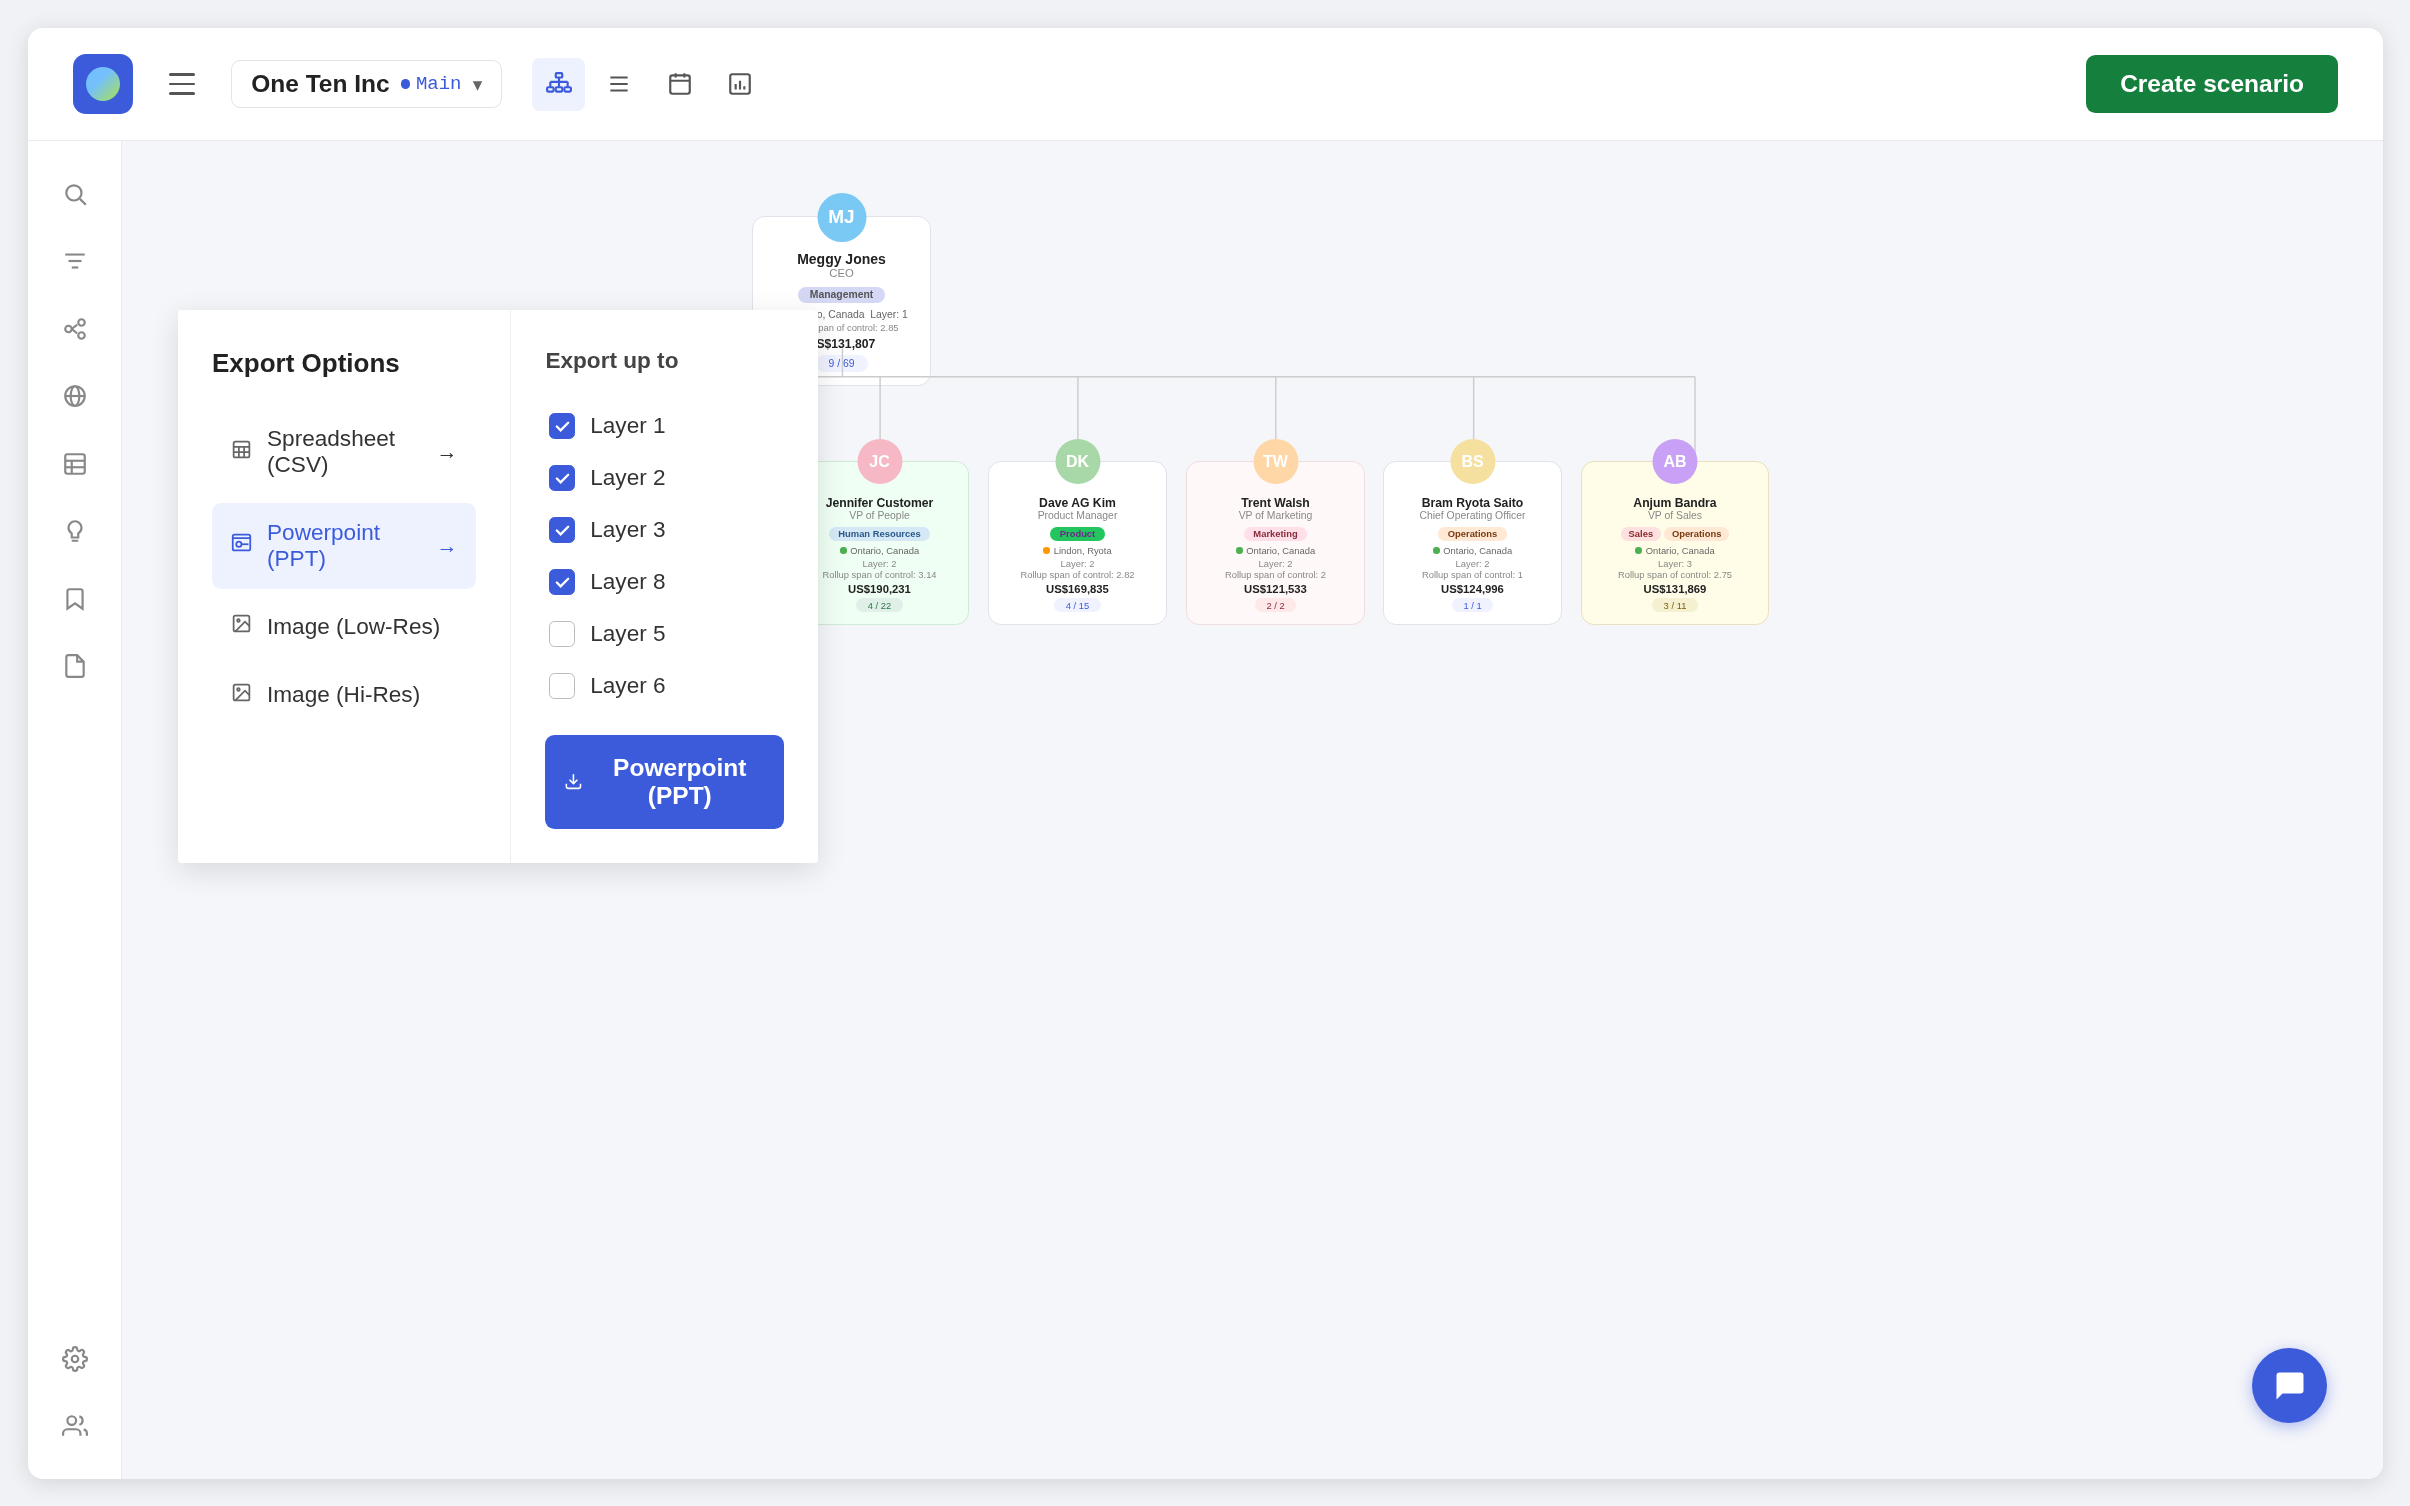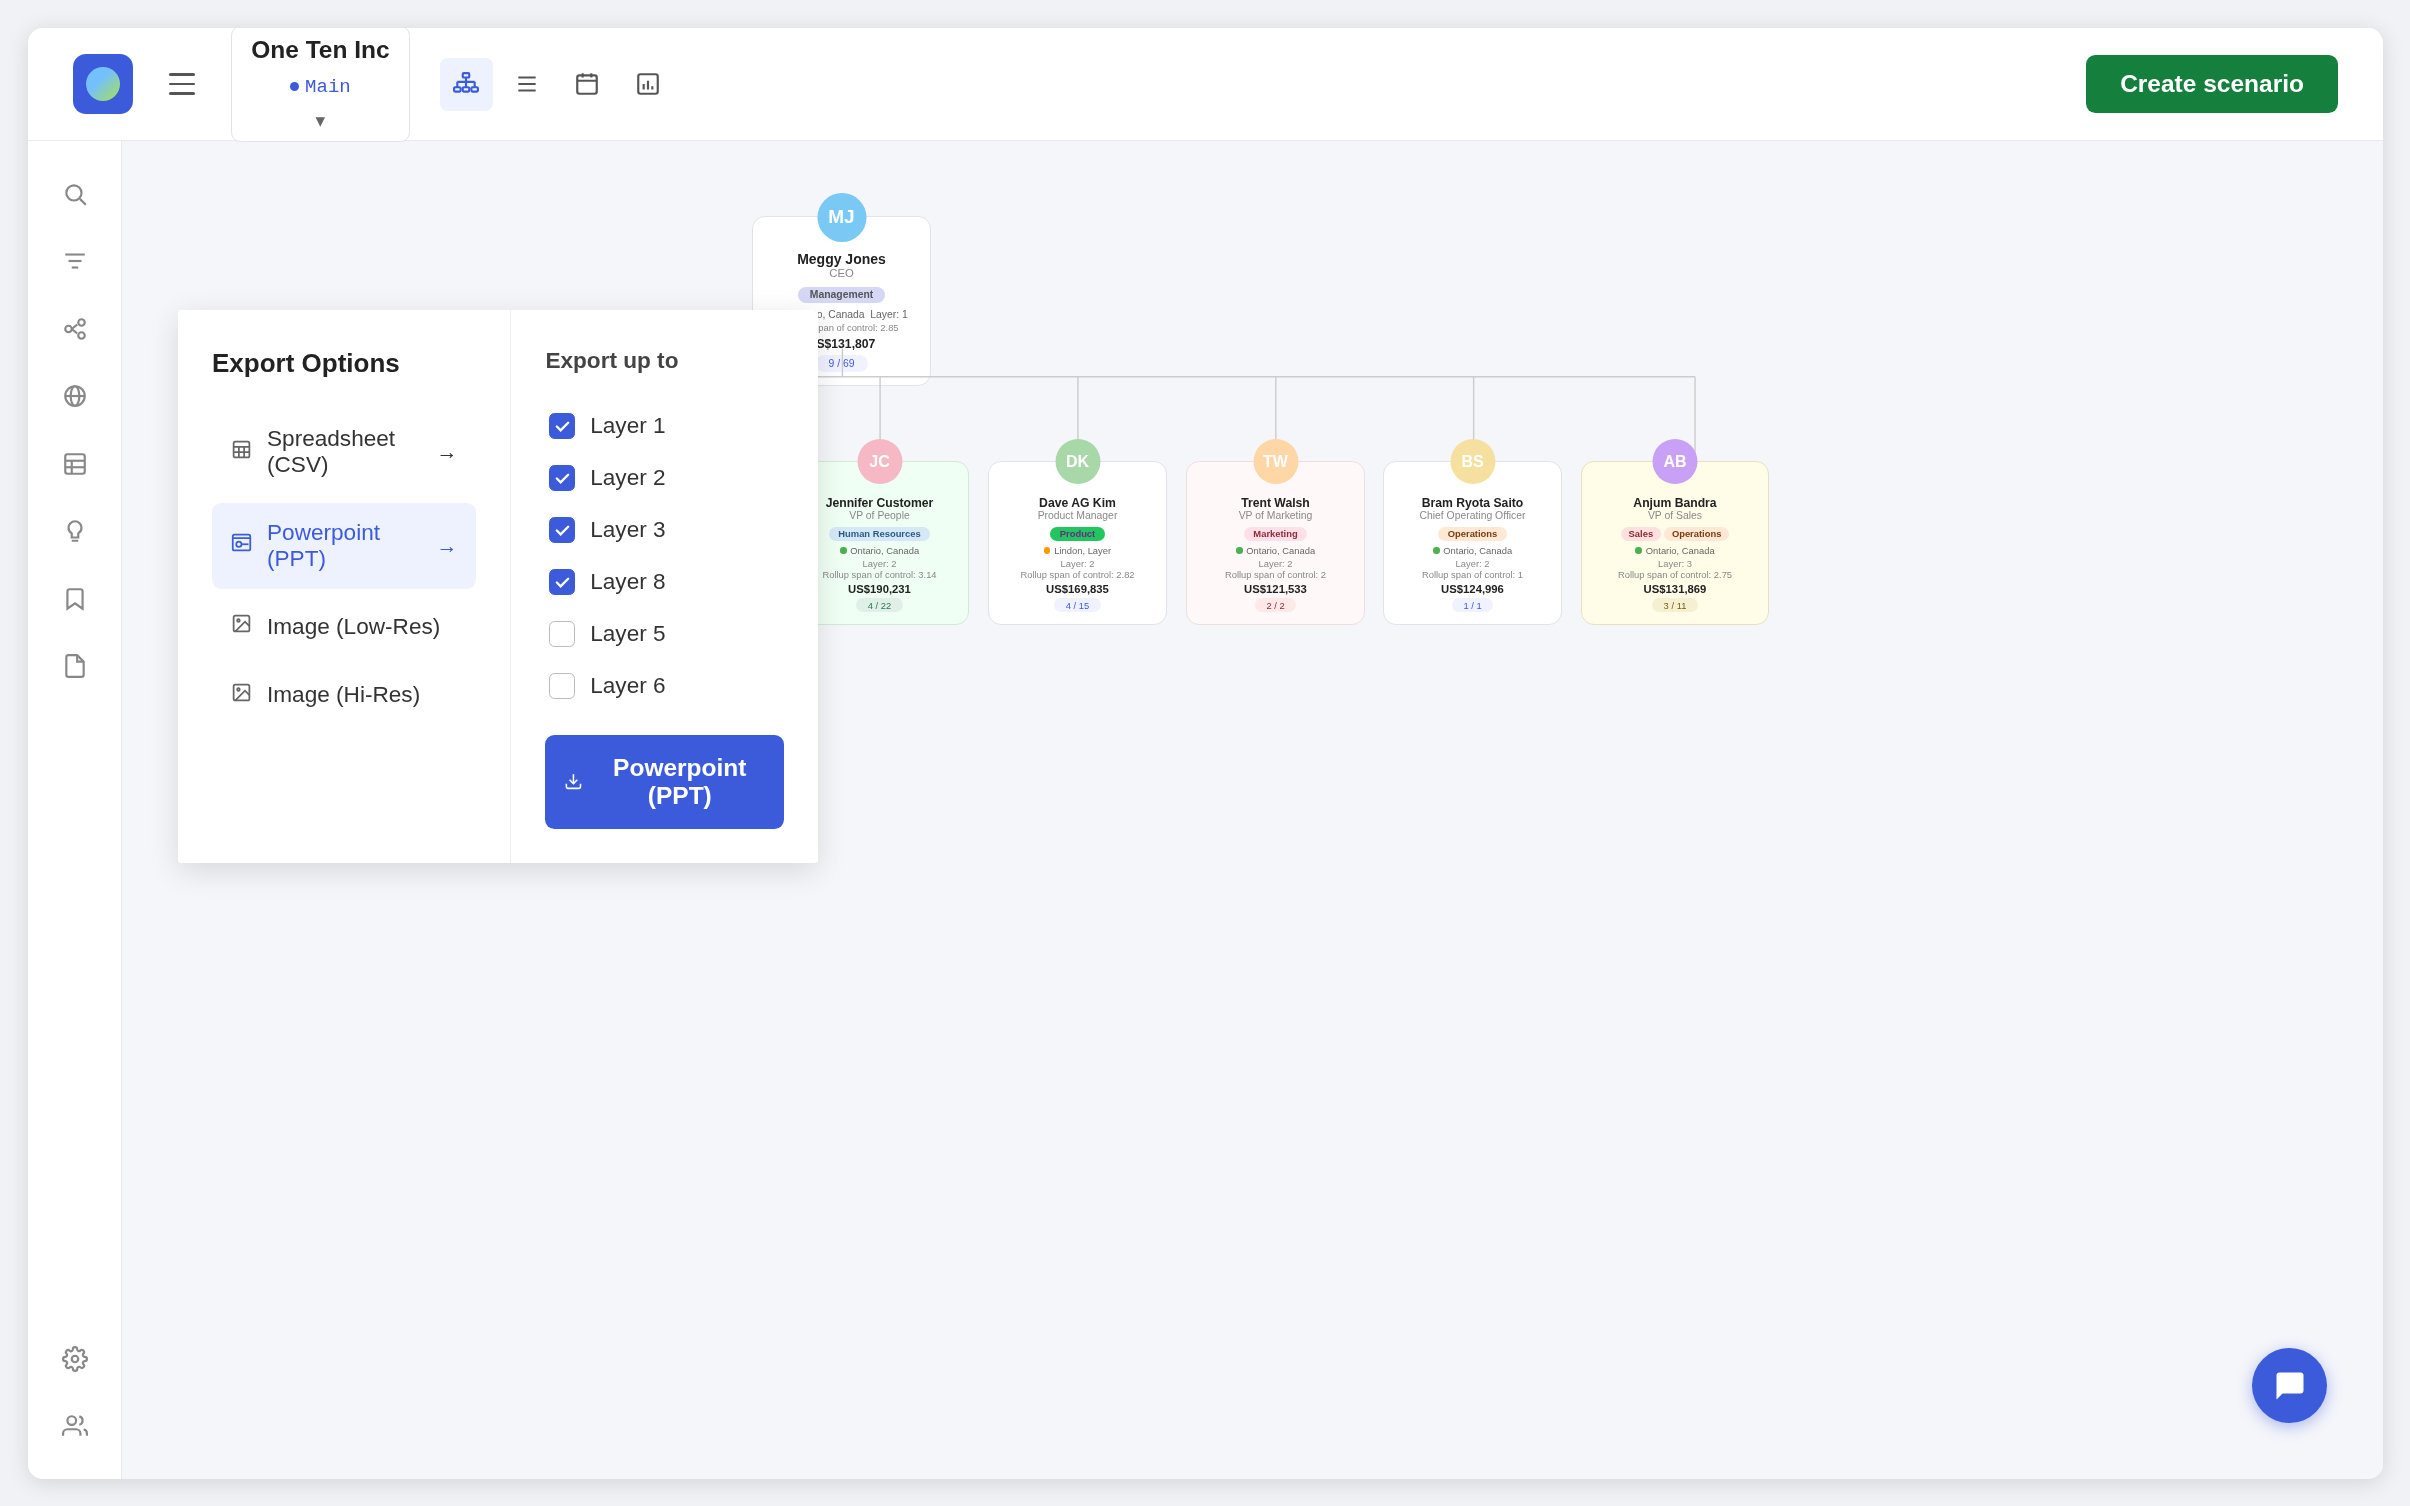--- a/index.html
+++ b/index.html
@@ -82,21 +82,20 @@
 
     .workspace-selector {
       display: flex;
       align-items: center;
       gap: 11.3px;
       padding: 9.4px 19px;
       border: 1.4px solid #e0e3ea;
       border-radius: 9.4px;
       cursor: pointer;
       background: #fff;
-      flex-direction: column;
     }
 
     .workspace-name {
       font-size: 24.5px;
       font-weight: 600;
       color: #222;
     }
 
     .workspace-branch {
       font-size: 19px;
@@ -680,21 +679,21 @@
       <div style="position:absolute;left:810px;top:301px;width:179px;">
         <div style="position:relative;background:#fff;border:1.4px solid #e0e3ea;border-radius:13px;padding:34px 11.3px 11.3px;">
           <div style="width:45px;height:45px;border-radius:50%;background:#a8d8a8;display:flex;align-items:center;justify-content:center;font-size:16px;font-weight:700;color:#fff;position:absolute;top:-22.6px;left:50%;transform:translateX(-50%);">DK</div>
           <div style="font-size:12.2px;font-weight:700;color:#222;text-align:center;">Dave AG Kim</div>
           <div style="font-size:10.4px;color:#888;text-align:center;margin-bottom:5.6px;">Product Manager</div>
           <div style="display:flex;justify-content:center;margin-bottom:3.8px;">
             <span style="background:#22c55e;color:#6a2a8a;padding:1.9px 9.4px;border-radius:19px;font-size:9.4px;font-weight:600;">Product</span>
           </div>
           <div style="display:flex;justify-content:center;align-items:center;gap:3.8px;font-size:9.4px;color:#666;margin:1.9px 0;">
             <span style="width:6.6px;height:6.6px;border-radius:50%;background:#ff9800;display:inline-block;"></span>
-            <span>Lindon, Layer</span>
+            <span>Lindon, Ryota</span>
           </div>
           <div style="font-size:9.4px;color:#888;text-align:center;">Layer: 2</div>
           <div style="font-size:9.4px;color:#888;text-align:center;">Rollup span of control: 2.82</div>
           <div style="font-size:11.3px;font-weight:700;color:#222;text-align:center;margin:2.8px 0;">US$169,835</div>
           <div style="display:flex;justify-content:center;">
             <span style="background:#f0f2ff;color:#3b5bdb;border-radius:19px;padding:1.9px 11.3px;font-size:9.4px;cursor:pointer;">4 / 15</span>
           </div>
         </div>
       </div>
 

